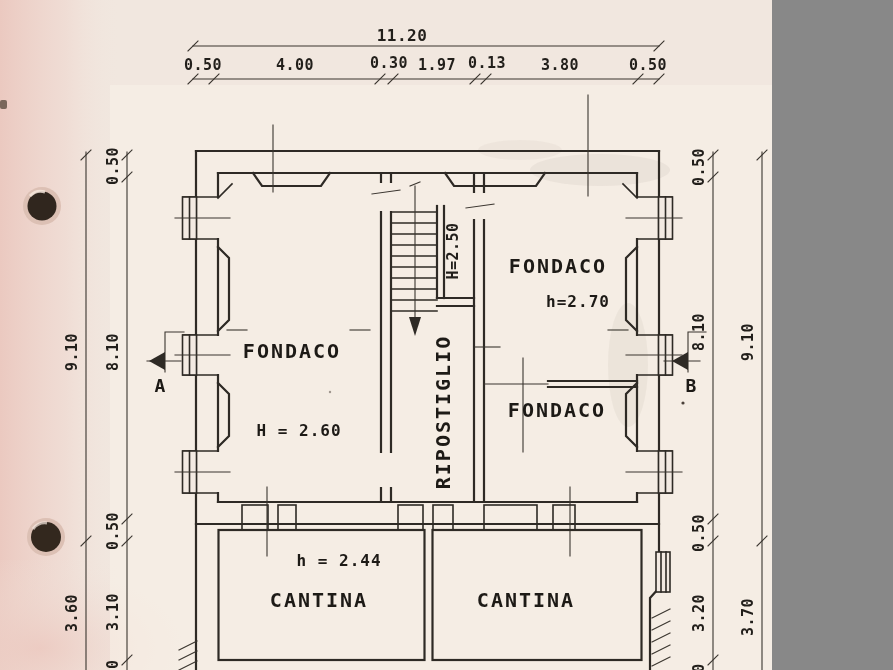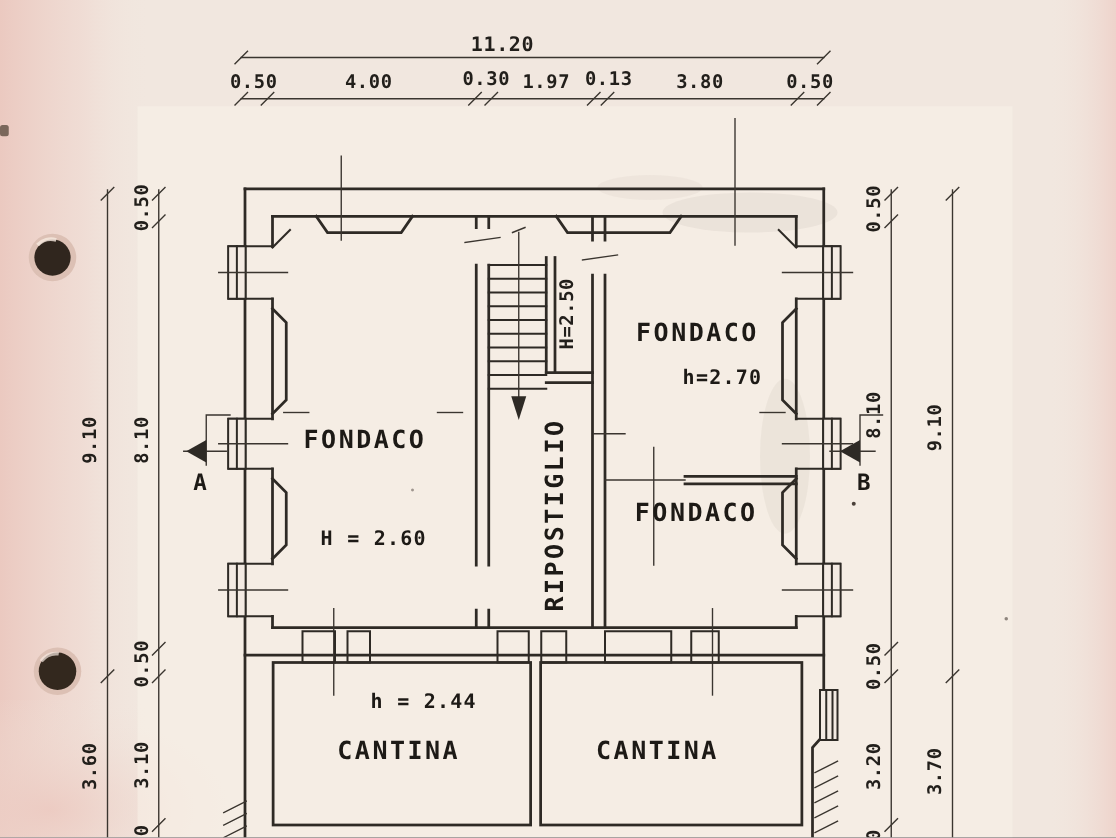--- a/index.html
+++ b/index.html
@@ -1,16 +1,16 @@
 <!DOCTYPE html>
 <html><head>
 <meta charset="utf-8">
 <style>
   html,body{margin:0;padding:0;background:#888;}
-  .page{position:relative;width:893px;height:670px;overflow:hidden;background:#737373;
+  .page{position:relative;width:772px;height:670px;overflow:hidden;background:#a21caf;
         font-family:"DejaVu Sans Mono","Liberation Mono",monospace;}
   svg{display:block}
   .s2{stroke:#2e2a25;stroke-width:2.2;fill:none;stroke-linecap:square}
   .s16{stroke:#2e2a25;stroke-width:1.6;fill:none;stroke-linecap:square}
   .s1{stroke:#3a352f;stroke-width:1.1;fill:none;stroke-linecap:square}
   .paperfill{fill:#f3eae2}
   .tdim{font:700 15px "DejaVu Sans Mono",monospace;fill:#221f1b;letter-spacing:.5px;text-anchor:middle}
   .tdim16{font:700 16px "DejaVu Sans Mono",monospace;fill:#221f1b;letter-spacing:.5px;text-anchor:middle}
   .troom{font:700 20px "DejaVu Sans Mono",monospace;fill:#1d1a16;letter-spacing:2px;text-anchor:middle}
   .theight{font:700 16px "DejaVu Sans Mono",monospace;fill:#1d1a16;letter-spacing:1px;text-anchor:middle}

